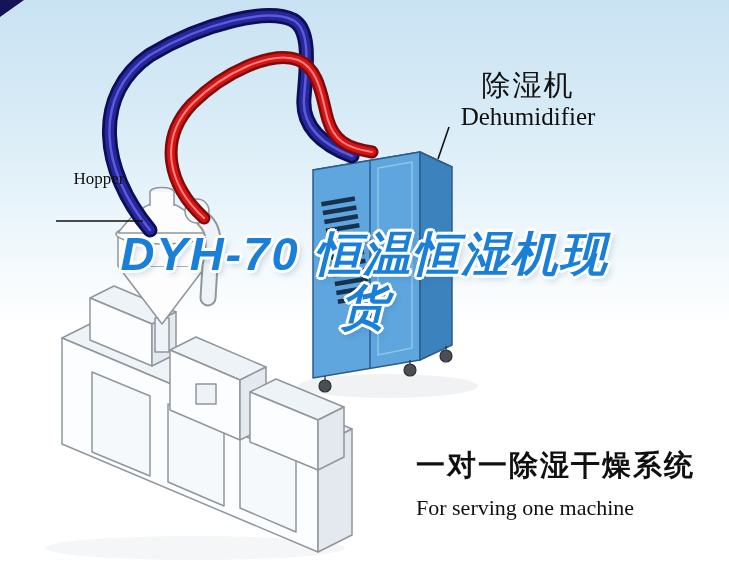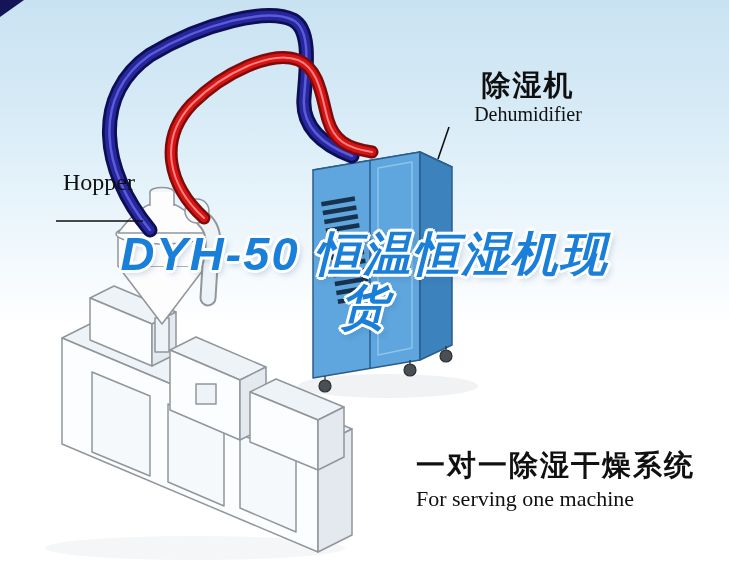--- a/index.html
+++ b/index.html
@@ -5,42 +5,42 @@
   html,body{margin:0;padding:0;background:#ffffff;}
   .canvas{
     position:relative;
     width:729px;height:561px;
     overflow:hidden;
     background:linear-gradient(180deg,#c9e2f2 0%,#d9ecf7 22%,#eef7fc 42%,#ffffff 58%,#ffffff 100%);
     font-family:"Liberation Sans", sans-serif;
   }
   .scene{position:absolute;left:0;top:0;}
   .mlabel{position:absolute;text-align:center;color:#101010;}
-  .mlabel .cn{font-size:27px;font-weight:bold;letter-spacing:2px;line-height:1.05;}
-  .mlabel .en{font-family:"Liberation Serif", serif;font-size:24px;margin-top:3px;}
+  .mlabel .cn{font-size:27px;font-weight:normal;letter-spacing:2px;line-height:1.05;}
+  .mlabel .en{font-family:"Liberation Serif", serif;font-size:17px;margin-top:3px;}
   .label-hopper{left:44px;top:166px;width:110px;}
   .label-dehu{left:448px;top:70px;width:160px;}
   .label-dehu .cn{font-size:29px;}
-  .label-dehu .en{font-size:20px;}
+  .label-dehu .en{font-size:25px;}
   .headline{
     position:absolute;left:0;right:0;top:228px;
     text-align:center;
     font-weight:bold;font-style:italic;
     font-size:47px;line-height:1.12;letter-spacing:2px;
     color:#1a7fd8;
     text-shadow:
       -2px -2px 0 #ffffff, 2px -2px 0 #ffffff,
       -2px  2px 0 #ffffff, 2px  2px 0 #ffffff,
       -3px 0 0 #ffffff, 3px 0 0 #ffffff,
       0 -3px 0 #ffffff, 0 3px 0 #ffffff,
       3px 4px 6px rgba(30,80,140,0.25);
   }
   .caption{position:absolute;right:34px;top:446px;color:#101010;}
   .caption .cn{font-size:29px;font-weight:bold;letter-spacing:2px;}
-  .caption .en{font-family:"Liberation Serif", serif;font-size:22px;margin-top:0;}
+  .caption .en{font-family:"Liberation Serif", serif;font-size:22px;margin-top:9px;}
 </style>
 </head>
 <body>
 
 <div class="canvas">
 
   <svg class="scene" width="729" height="561" viewBox="0 0 729 561">
 
     <path d="M0,0 L24,0 L0,17 Z" fill="#141457"></path>
 
@@ -150,21 +150,21 @@
   <div class="mlabel label-hopper">
     <div class="en">Hopper</div>
   </div>
 
   <div class="mlabel label-dehu">
     <div class="cn">除湿机</div>
     <div class="en">Dehumidifier</div>
   </div>
 
   <div class="headline">
-    <div>DYH-50 恒温恒湿机现</div>
+    <div>DYH-70 恒温恒湿机现</div>
     <div>货</div>
   </div>
 
   <div class="caption">
     <div class="cn">一对一除湿干燥系统</div>
     <div class="en">For serving one machine</div>
   </div>
 
 </div>
 

